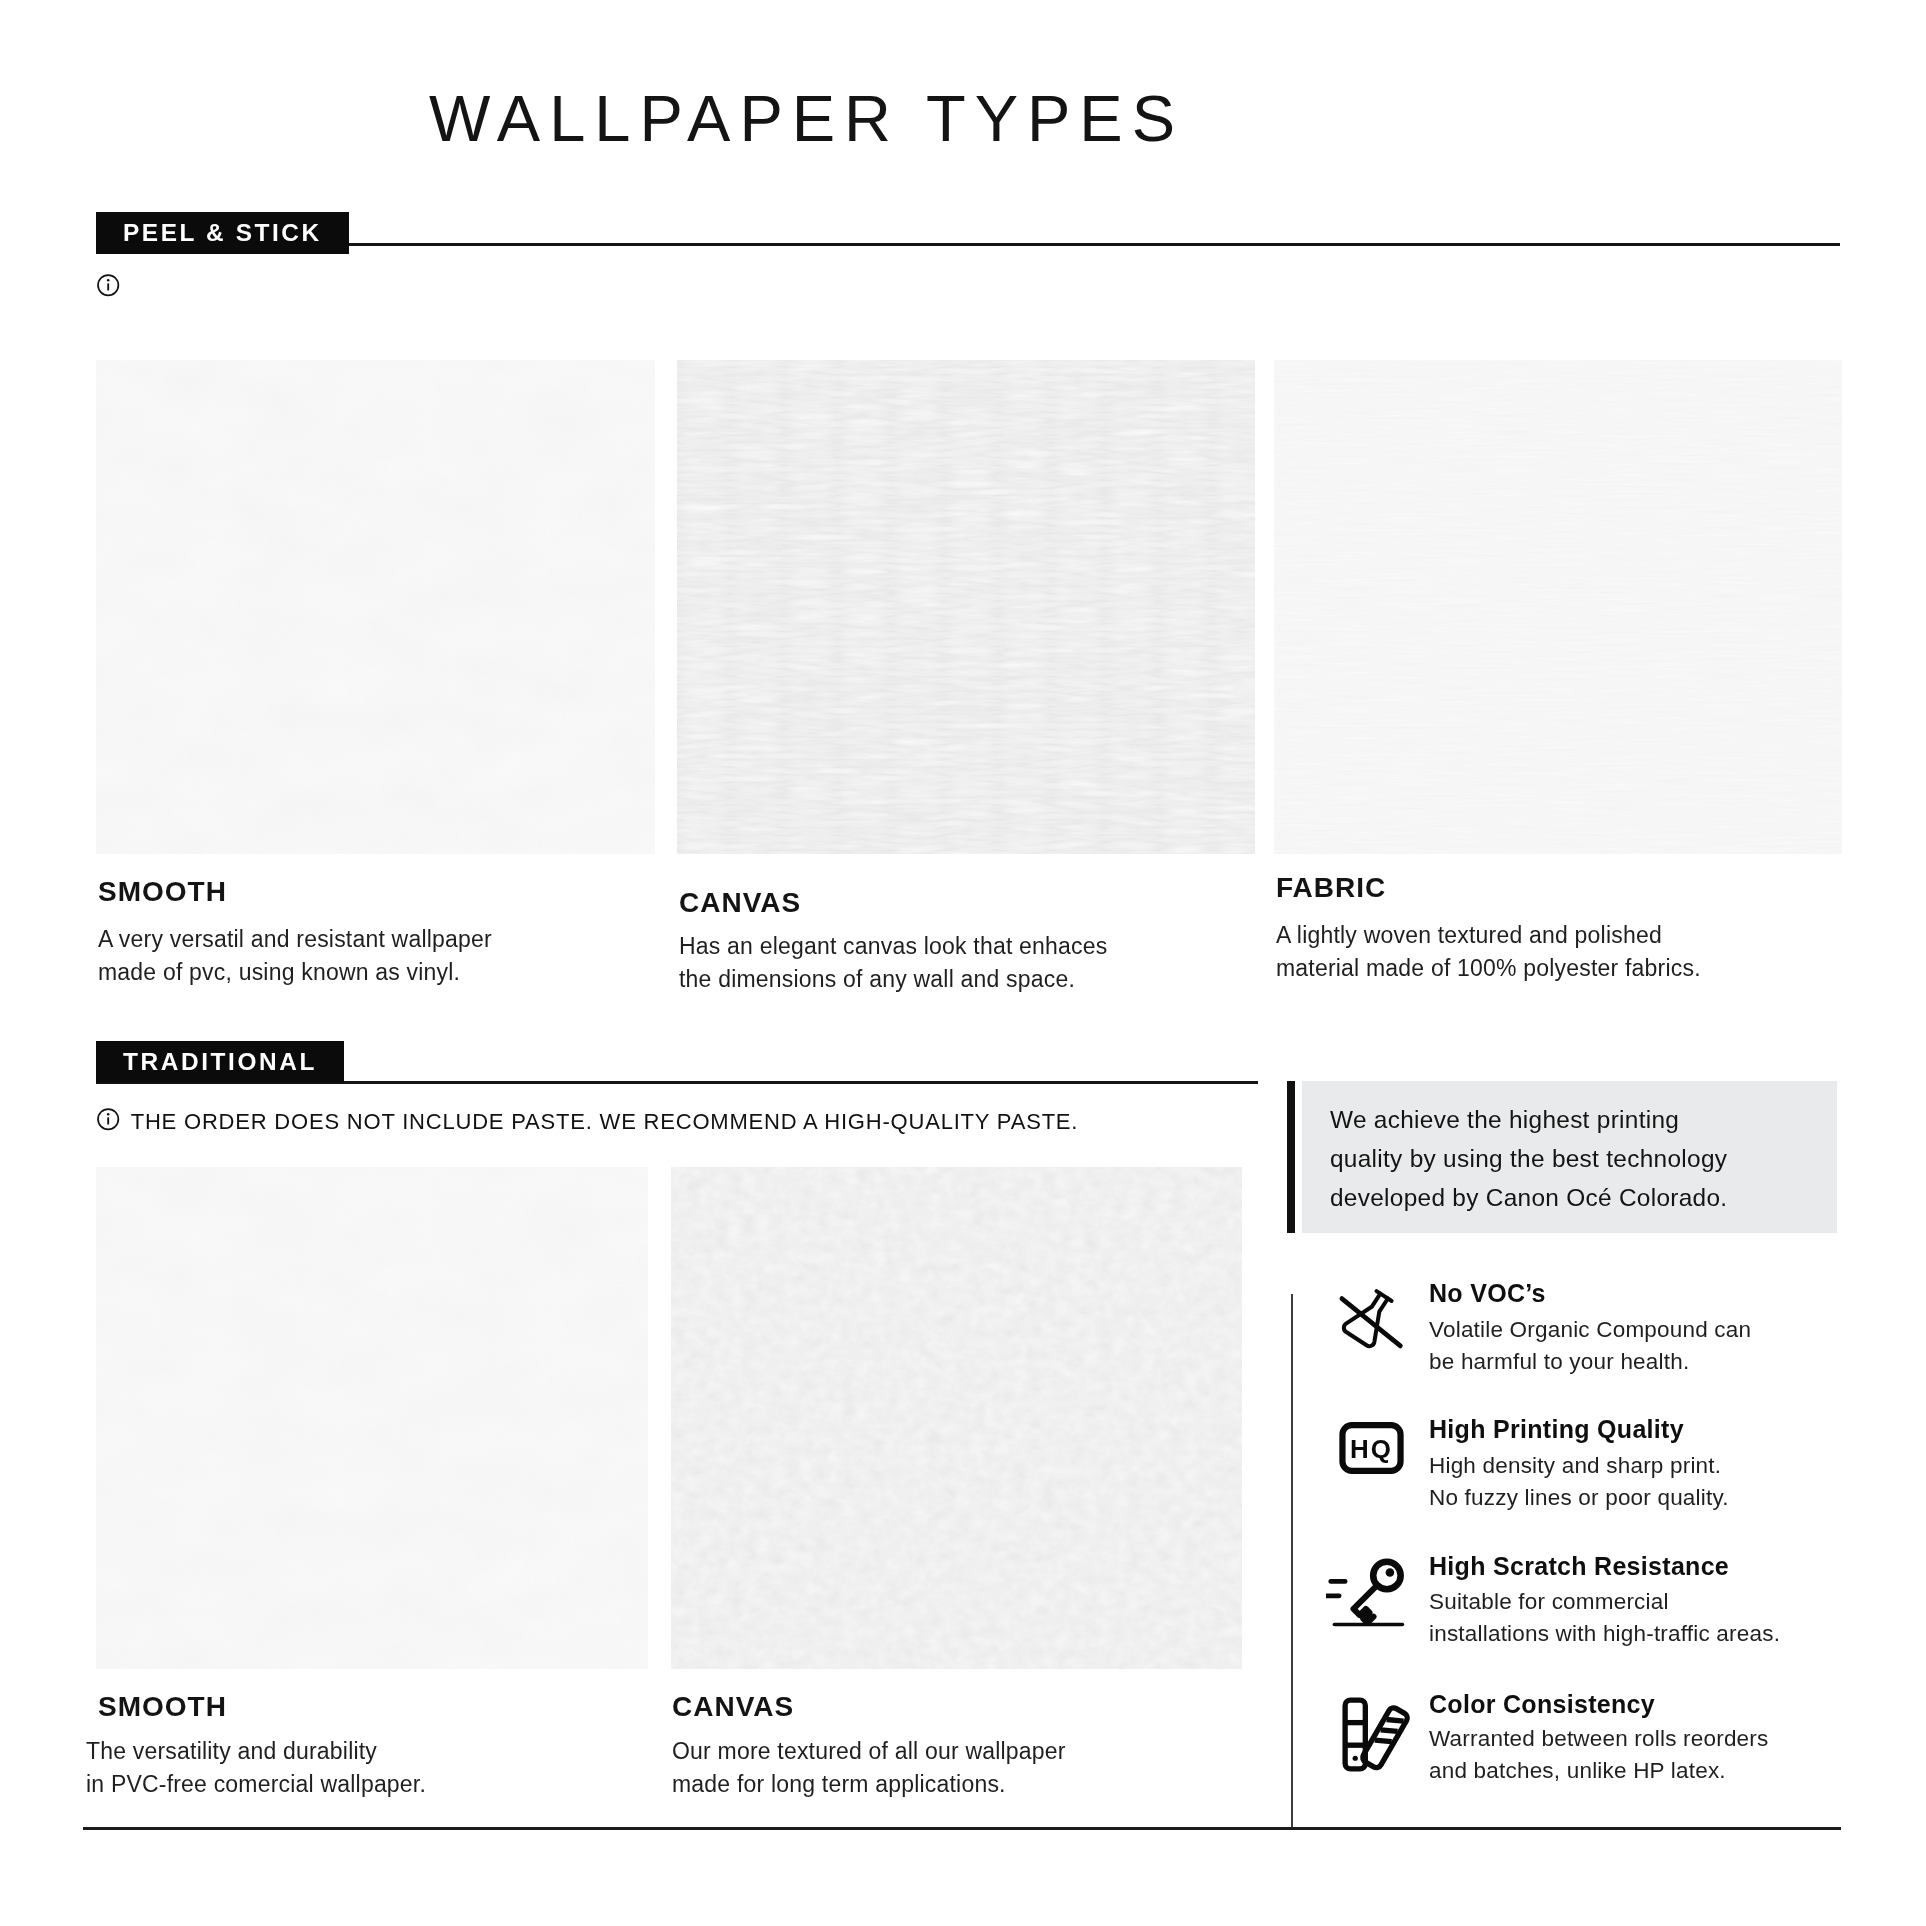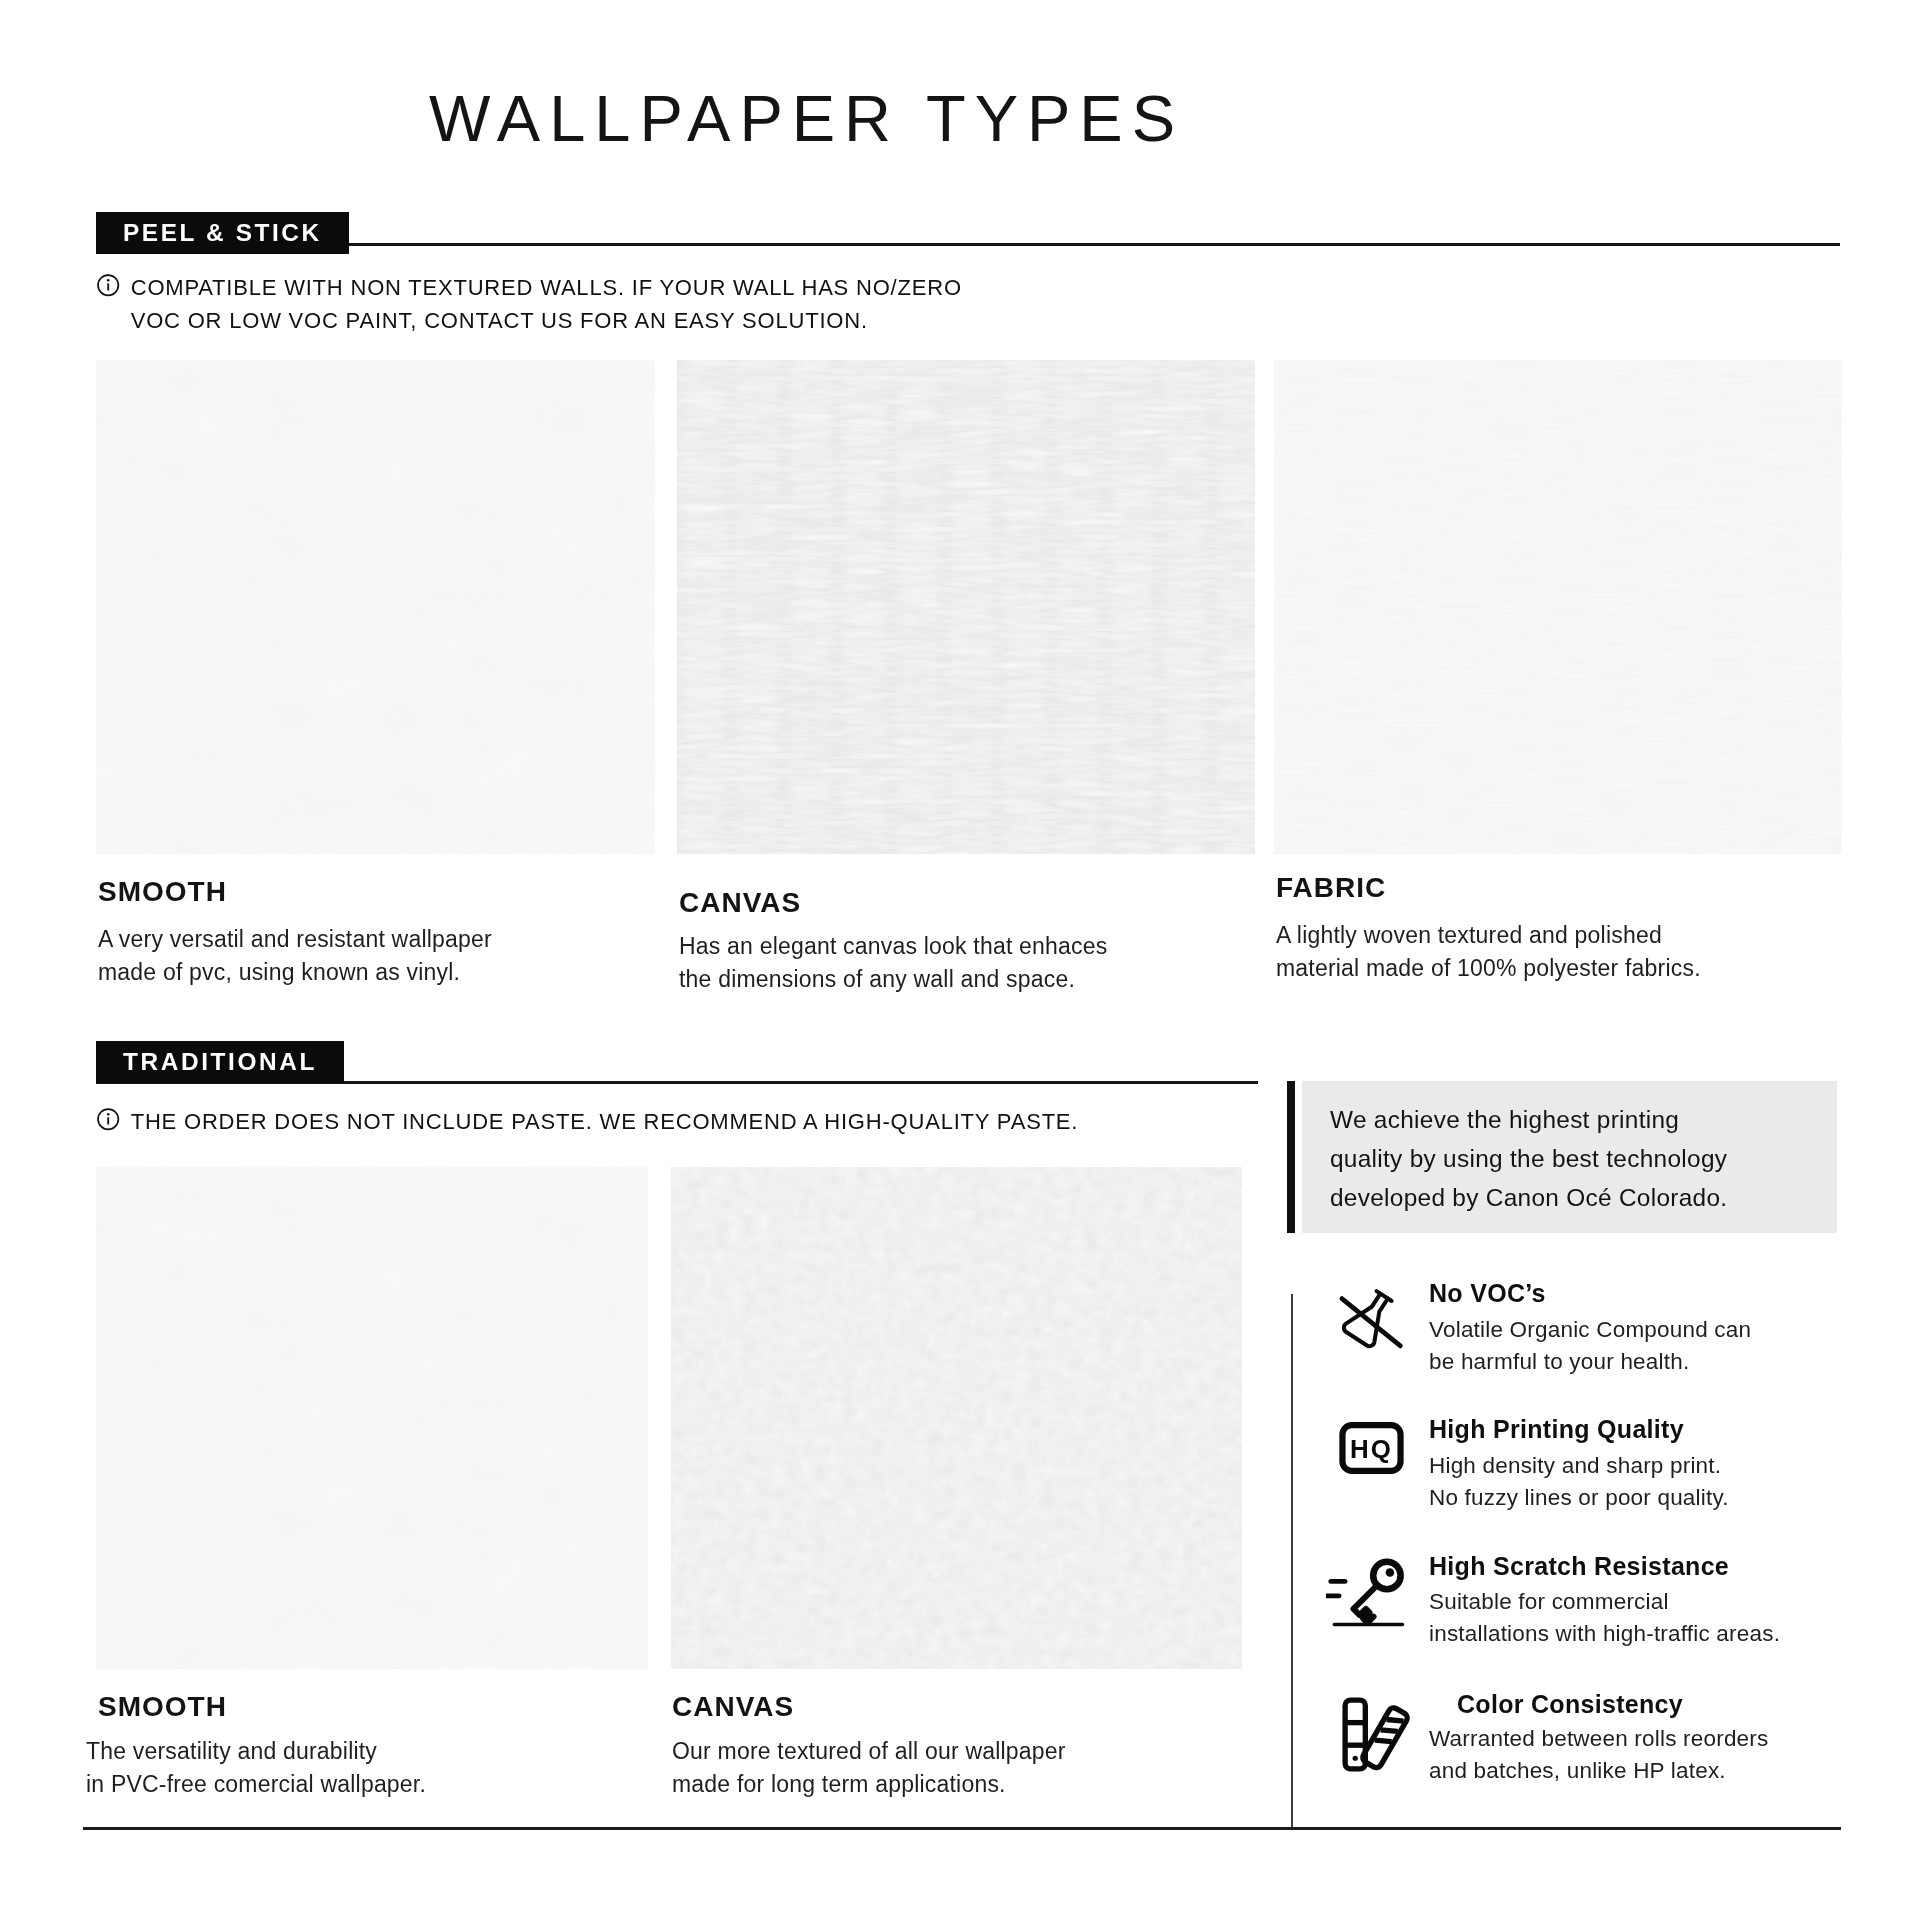--- a/index.html
+++ b/index.html
@@ -96,22 +96,20 @@
 
   <div class="abs sec-line" style="top:243px;left:96px;width:1744px;"></div>
   <div class="abs sec-label" style="top:212px;left:96px;">PEEL &amp; STICK</div>
 
   <div class="abs note" style="top:272px;left:96px;width:1002px;">
     <svg class="info-ic" viewBox="0 0 24 24">
       <circle cx="12" cy="12" r="10" fill="none" stroke="#111" stroke-width="1.7"></circle>
       <rect x="11.1" y="10.2" width="1.8" height="7" fill="#111"></rect>
       <circle cx="12" cy="7.2" r="1.25" fill="#111"></circle>
     </svg>
-    <div class="txt ml">COMPATIBLE WITH NON TEXTURED WALLS. IF YOUR WALL HAS NO/ZERO
-VOC OR LOW VOC PAINT, CONTACT US FOR AN EASY SOLUTION.</div>
   </div>
 
   <div class="abs swatch" style="top:360px;left:96px;width:559px;height:494px;">
     <svg viewBox="0 0 870 770" width="559" height="494">
         <rect width="100%" height="100%" fill="#fbfbfb"></rect>
         <rect width="100%" height="100%" filter="url(#f-smooth)"></rect>
         <rect width="100%" height="100%" filter="url(#f-grain)" opacity="0.55"></rect>
       </svg>
   </div>
   <div class="abs swatch" style="top:360px;left:677px;width:578px;height:494px;">
@@ -224,20 +222,20 @@
       <line x1="6" y1="42" x2="23" y2="42"></line>
       <circle cx="14.5" cy="53" r="2.2" fill="#0a0a0a" stroke="none"></circle>
       <g transform="rotate(30 40 36)">
         <rect x="31" y="10" width="17" height="52" rx="4.5"></rect>
         <line x1="33" y1="22" x2="46" y2="16"></line>
         <line x1="33" y1="32" x2="46" y2="26"></line>
         <line x1="33" y1="42" x2="46" y2="36"></line>
       </g>
     </g>
   </svg>
-  <div class="abs feat-title" style="top:1690px;left:1429px;margin-left:28px;">Color Consistency</div>
+  <div class="abs feat-title" style="top:1690px;left:1429px;">Color Consistency</div>
   <div class="abs feat-desc ml" style="top:1723px;left:1429px;width:462px;">Warranted between rolls reorders
 and batches, unlike HP latex.</div>
 
   <div class="abs bottom-line" style="top:1827px;left:83px;width:1758px;"></div>
 
 </div>
 
 
 </body></html>

